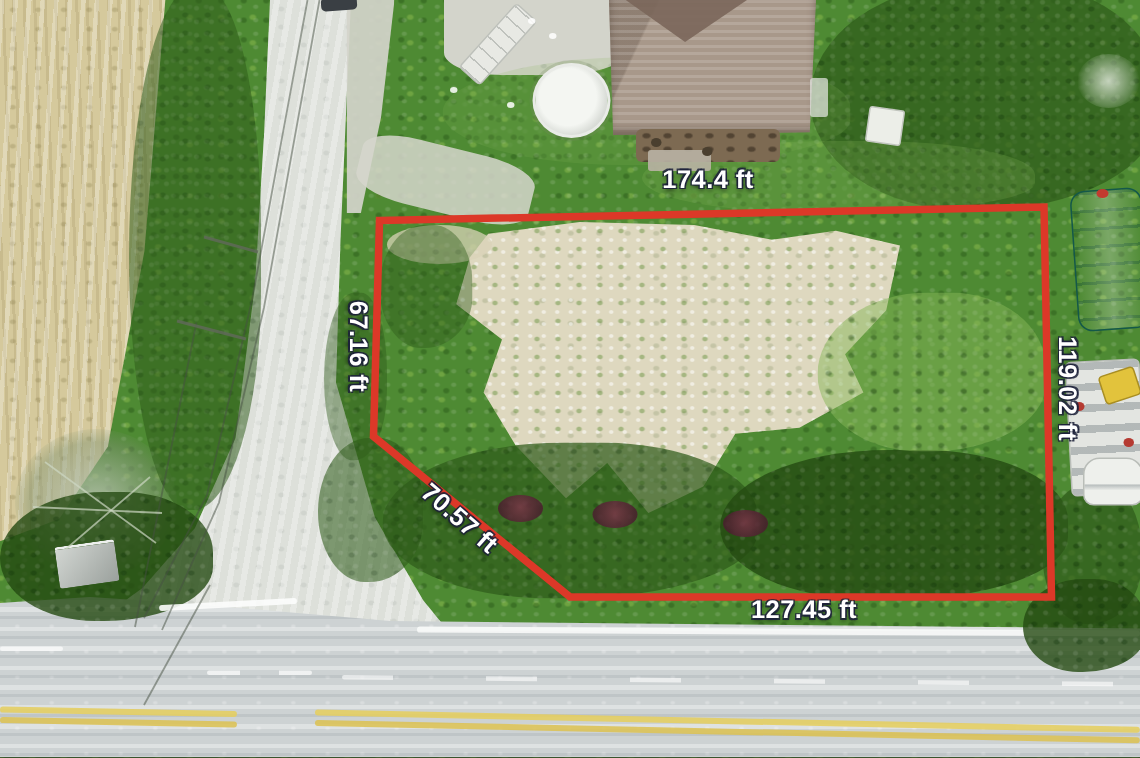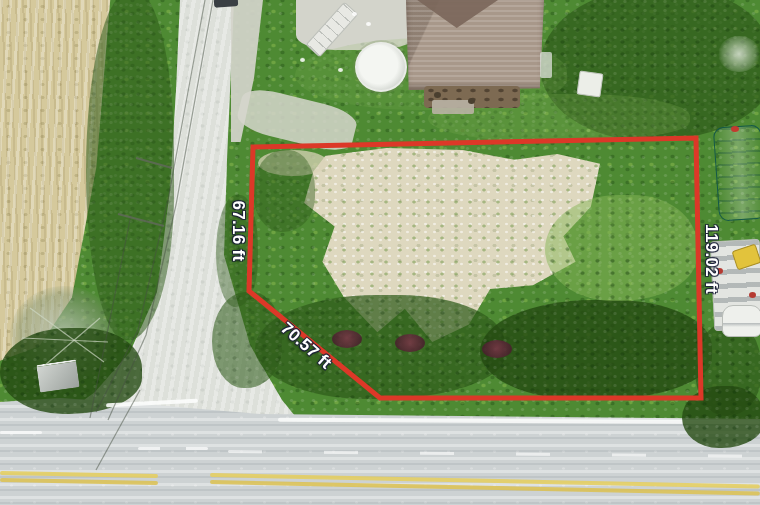--- a/index.html
+++ b/index.html
@@ -221,17 +221,19 @@
       <path d="M118,214 L164,226"></path>
     </g>
     <g stroke="rgba(205,215,195,.7)" stroke-width="1.2" fill="none">
       <path d="M30,308 L104,362"></path>
       <path d="M44,366 L100,318"></path>
       <path d="M22,338 L108,342"></path>
     </g>
     <path d="M 253,147 L 696,138 L 701,398 L 380,398 L 249,291 Z" fill="none" stroke="#dc3828" stroke-width="5" stroke-linejoin="miter"></path>
   </svg>
 
+  <div class="abs meas-label" style="left:427px;top:110px;">174.4 ft</div>
   <div class="abs meas-label" style="left:193px;top:221px;transform:rotate(90deg);">67.16 ft</div>
   <div class="abs meas-label" style="left:261px;top:336px;transform:rotate(41deg);">70.57 ft</div>
+  <div class="abs meas-label" style="left:491px;top:397px;">127.45 ft</div>
   <div class="abs meas-label" style="left:666px;top:249px;transform:rotate(90deg);">119.02 ft</div>
 
 </div>
 
 </body></html>

